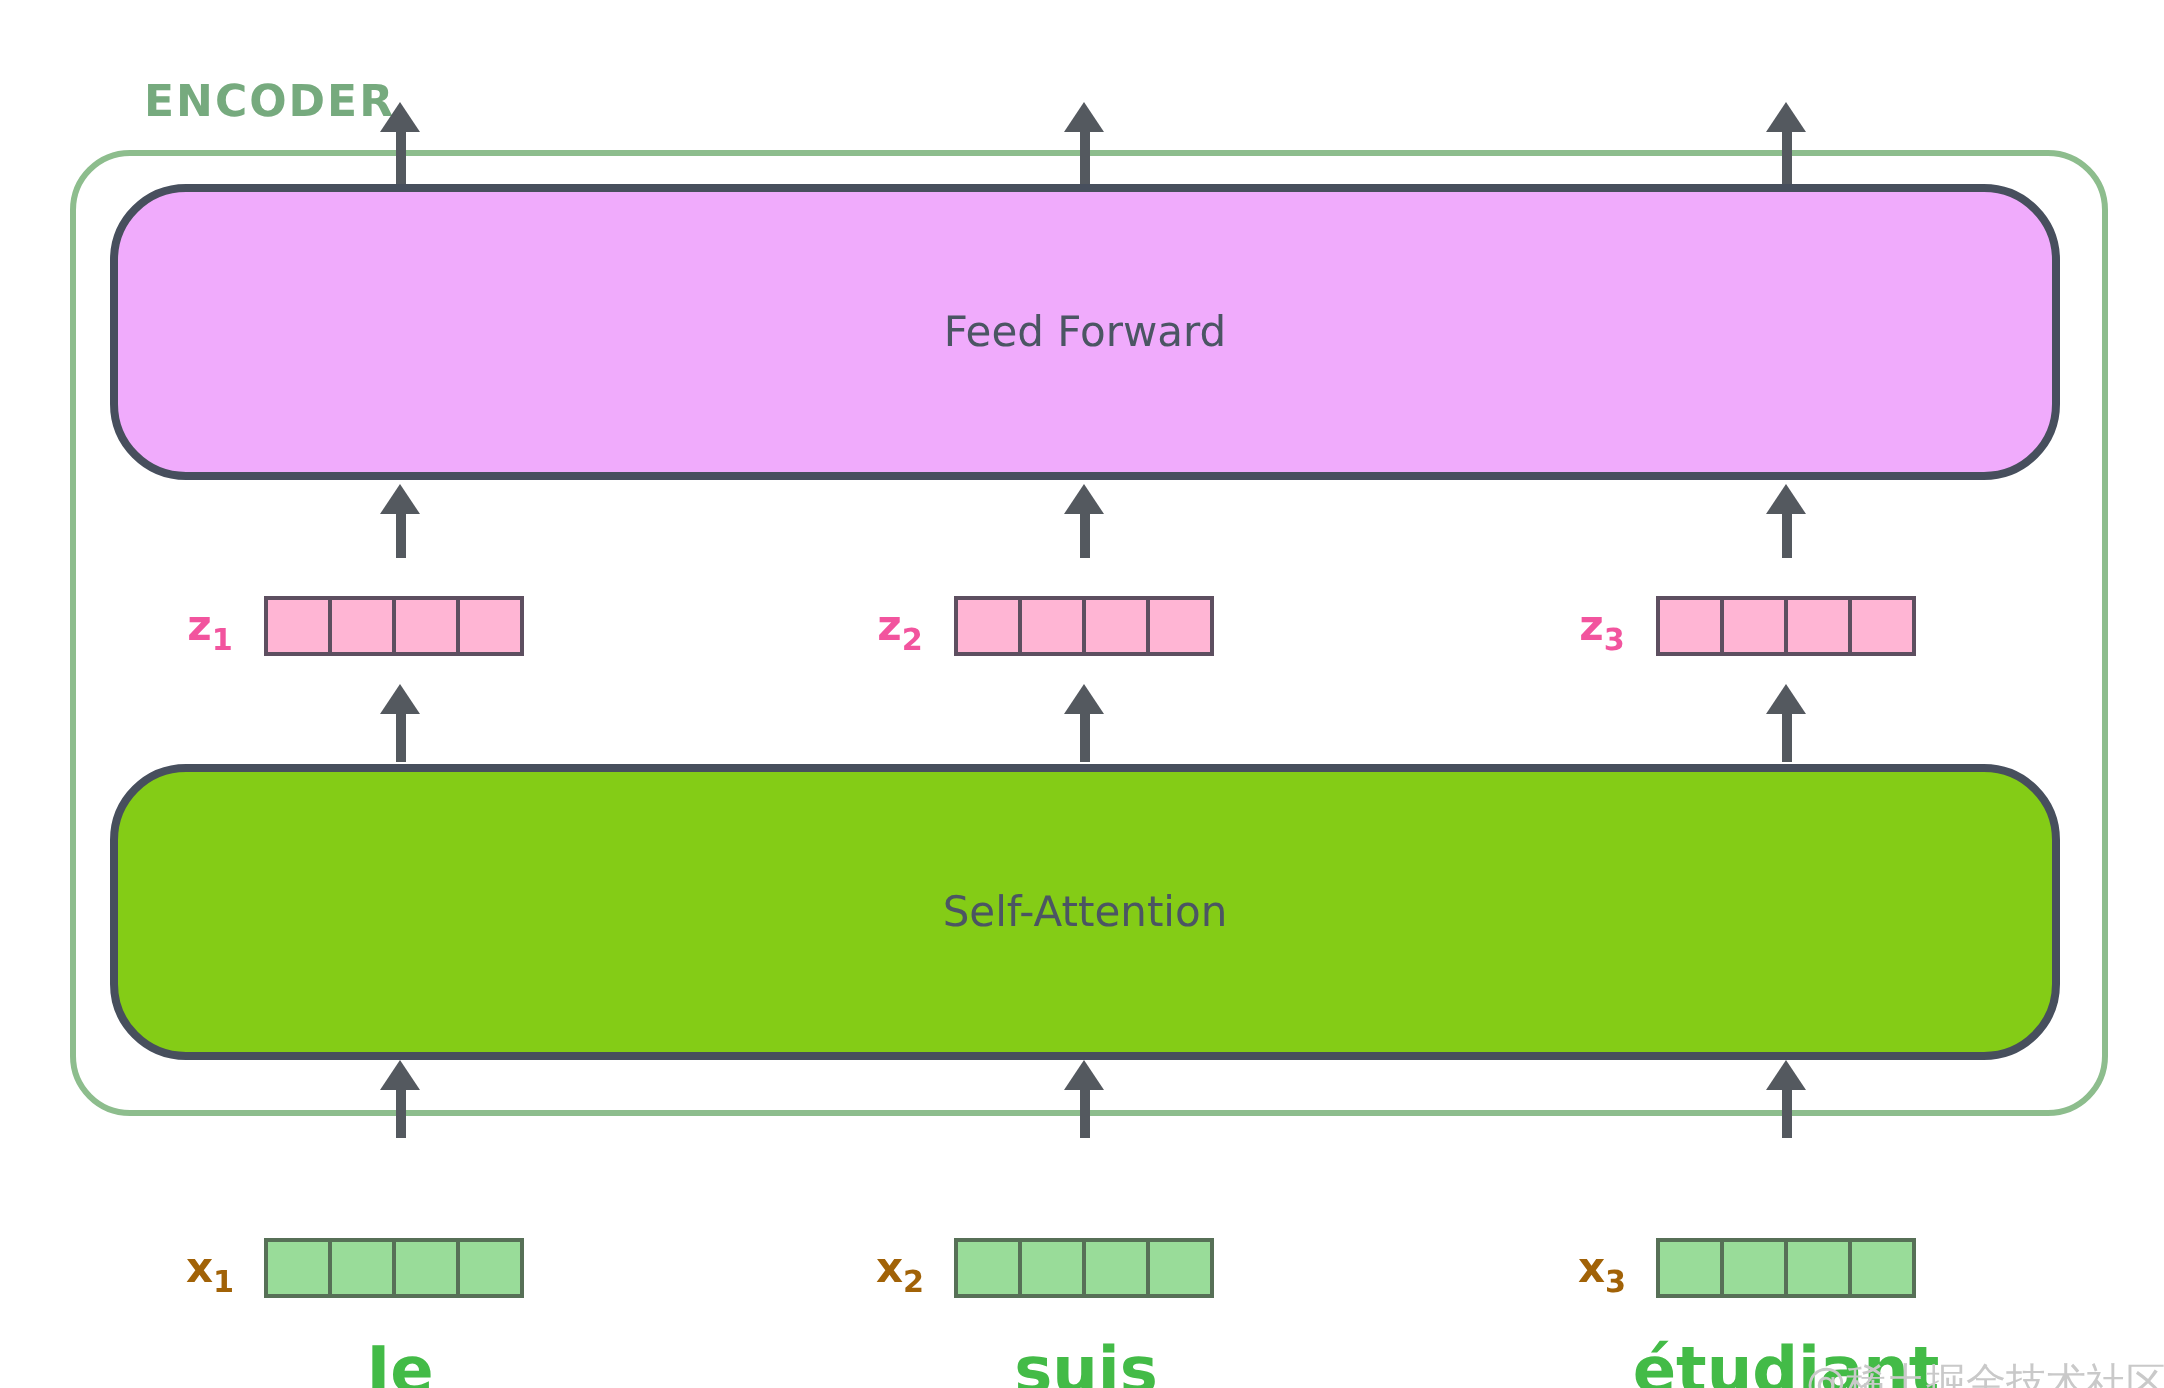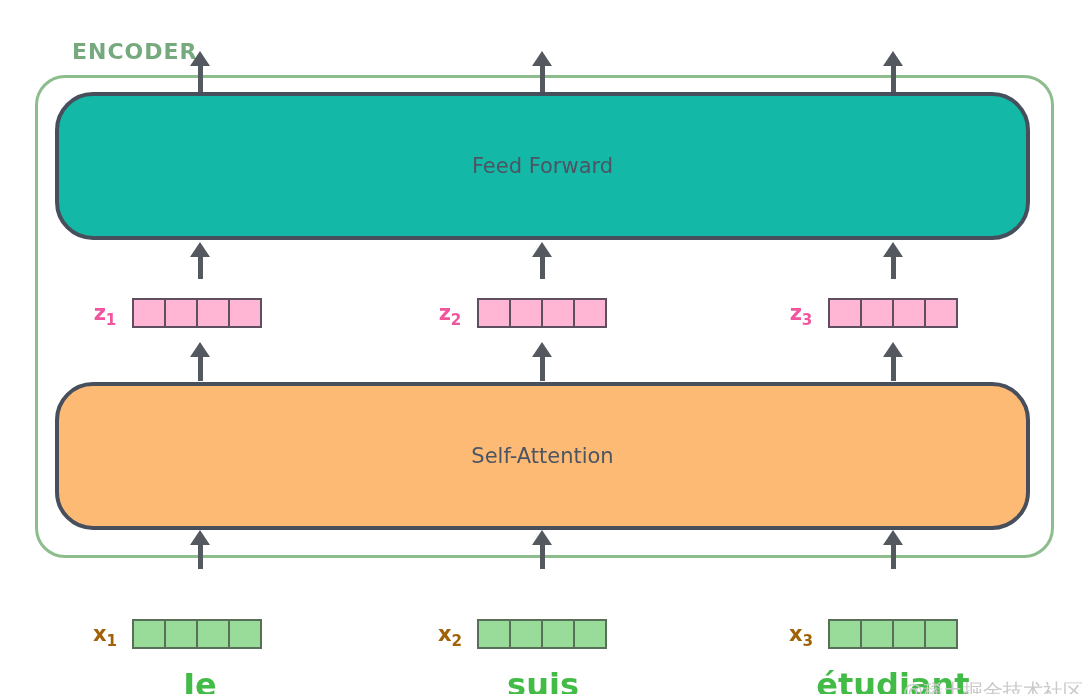--- a/index.html
+++ b/index.html
@@ -18,22 +18,22 @@
     position:absolute;left:35px;top:53px;width:1013px;height:477px;
     border:3px solid #8dbd8d;border-radius:30px;background:transparent;
   }
   
   .block{
     position:absolute;left:55px;width:975px;height:148px;
     border:4px solid #474f5d;border-radius:38px;box-sizing:border-box;
     display:flex;align-items:center;justify-content:center;
     font-size:21px;color:#4b5563;
   }
-  .ff-box{top:70px;background:#14b8a6;}
-  .sa-box{top:360px;background:#fdba74;}
+  .ff-box{top:70px;background:#f0abfc;}
+  .sa-box{top:360px;background:#84cc16;}
   
   .arrow{position:absolute;width:20px;}
   .arrow .head{
     width:0;height:0;margin:0 auto;
     border-left:10px solid transparent;border-right:10px solid transparent;
     border-bottom:15px solid #54595f;
   }
   .arrow .shaft{width:5px;margin:0 auto;background:#54595f;}
   .c1{left:190px;}  .c2{left:532px;}  .c3{left:883px;}
   .arrow-top{top:29px;}   .arrow-top .shaft{height:26px;}

